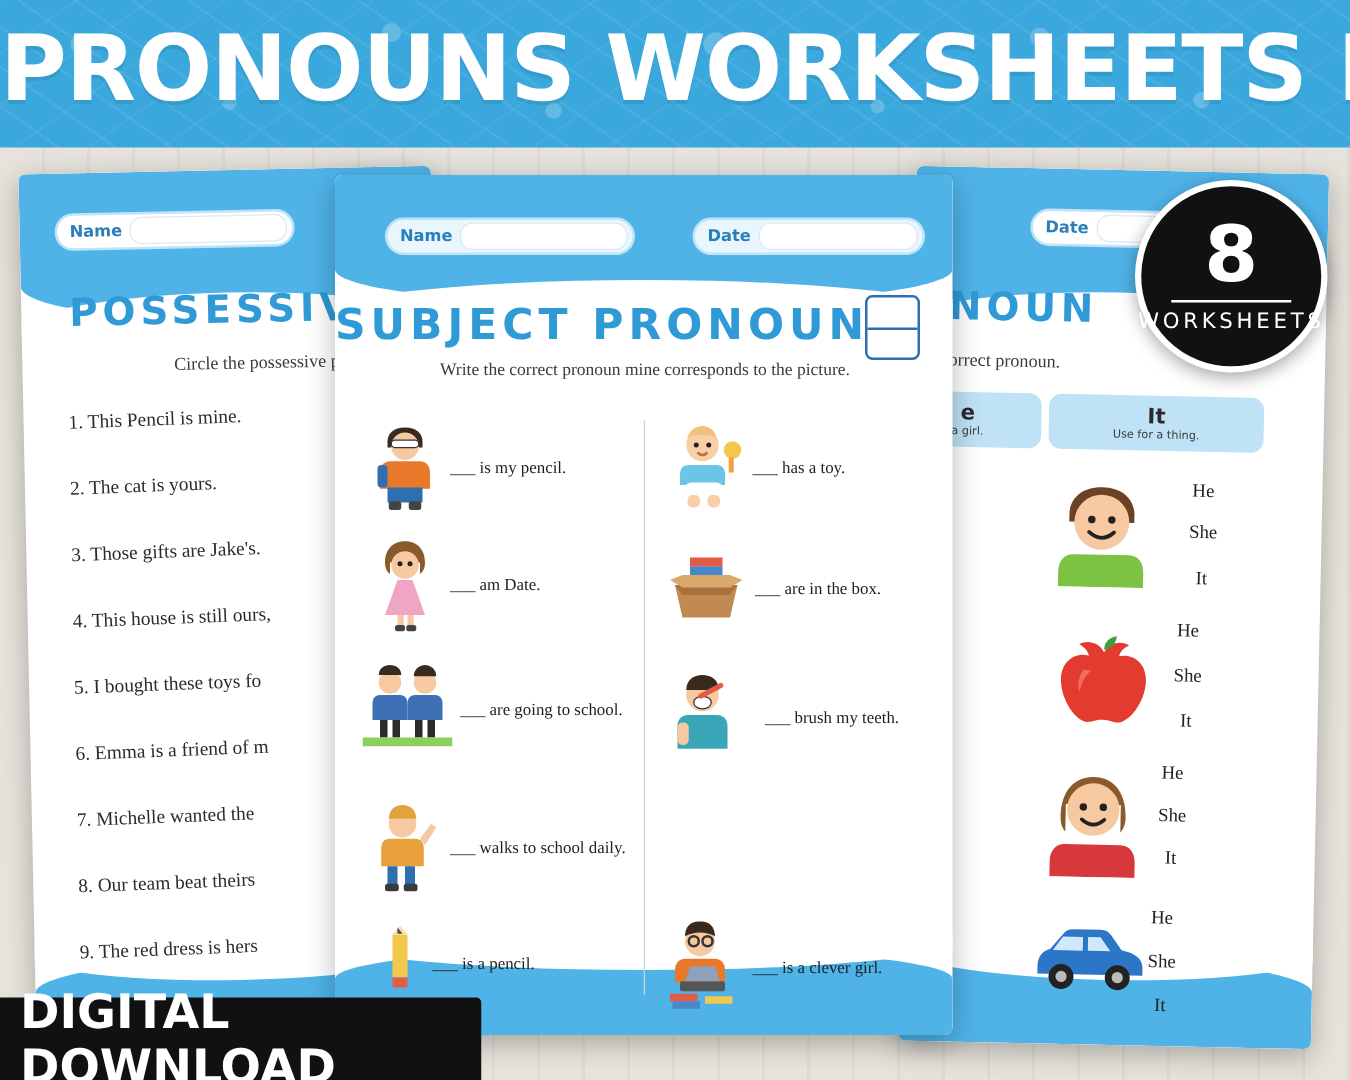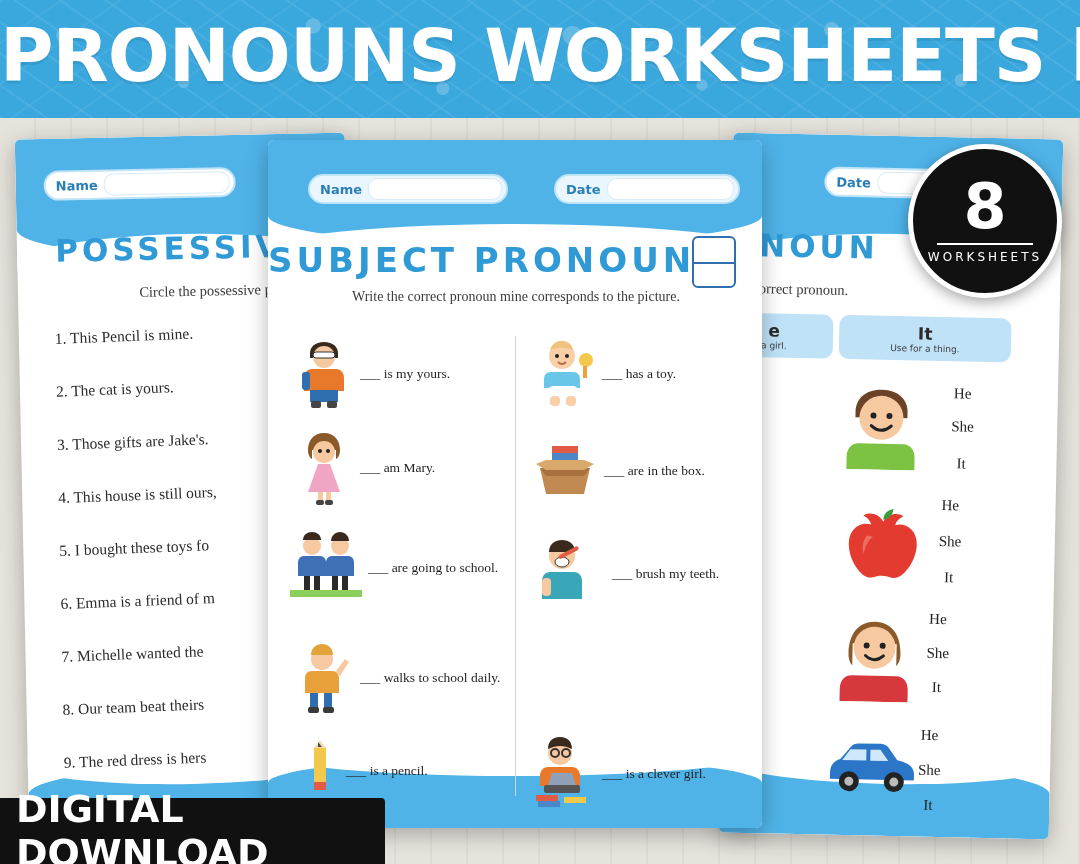--- a/index.html
+++ b/index.html
@@ -150,21 +150,21 @@
 
   
   .badge {
     position: absolute; right: 18px; top: 144px; width: 154px; height: 154px;
     border-radius: 50%; background: #111; color: #fff;
     display: flex; flex-direction: column; align-items: center; justify-content: center;
     border: 5px solid #fff; box-shadow: 0 4px 14px rgba(0,0,0,.35);
   }
   .badge .num { font-size: 62px; font-weight: bold; line-height: 58px; font-family: "DejaVu Sans", sans-serif; }
   .badge .bar { width: 96px; height: 2px; background: #fff; margin: 7px 0 5px; }
-  .badge .lbl { font-size: 12px; letter-spacing: 3px; font-family: "DejaVu Sans", sans-serif; }
+  .badge .lbl { font-size: 17px; letter-spacing: 3px; font-family: "DejaVu Sans", sans-serif; }
 
   
   .dd {
     position: absolute; left: 0; bottom: 0; width: 385px; height: 66px;
     background: #111; color: #fff;
     display: flex; align-items: center; padding-left: 16px;
     border-top-right-radius: 4px;
   }
   .dd span { font-size: 38px; font-weight: bold; letter-spacing: 0px; font-family: "DejaVu Sans", sans-serif; }
 
@@ -310,38 +310,38 @@
           <path d="M28 4c-9 0-14 5-14 11v5h28v-5c0-6-5-11-14-11z" fill="#3a2a1d"></path>
           <circle cx="28" cy="19" r="11" fill="#f6c9a0"></circle>
           <rect x="17" y="14" width="22" height="6" rx="3" fill="#fff" stroke="#333"></rect>
           <path d="M16 31h24c5 0 8 4 8 9v13H8V40c0-5 3-9 8-9z" fill="#e8792b"></path>
           <rect x="14" y="52" width="28" height="12" fill="#2f6fb0"></rect>
           <rect x="15" y="63" width="10" height="7" rx="2" fill="#444"></rect>
           <rect x="31" y="63" width="10" height="7" rx="2" fill="#444"></rect>
           <rect x="6" y="34" width="8" height="18" rx="3" fill="#2f6fb0"></rect>
         </svg>
       </span>
-      <span class="cap" style="margin-left:8px;">___ is my yours.</span>
+      <span class="cap" style="margin-left:8px;">___ is my pencil.</span>
     </div>
 
     <div class="item" style="left:28px; top:290px; width:216px; height:76px;">
       <span class="art">
         <svg width="56" height="76" viewBox="0 0 56 76">
           <path d="M28 3C17 3 12 11 12 20c0 5 2 8 4 9V20h24v9c2-1 4-4 4-9 0-9-5-17-16-17z" fill="#8a5a2b"></path>
           <circle cx="28" cy="22" r="11" fill="#f6c9a0"></circle>
           <circle cx="24" cy="21" r="2" fill="#222"></circle>
             <circle cx="32" cy="21" r="2" fill="#222"></circle>
           <path d="M22 34h12l10 28H12z" fill="#f0a5c4"></path>
           <rect x="22" y="62" width="5" height="9" fill="#f6c9a0"></rect>
           <rect x="30" y="62" width="5" height="9" fill="#f6c9a0"></rect>
           <rect x="20" y="70" width="8" height="5" rx="2" fill="#444"></rect>
           <rect x="29" y="70" width="8" height="5" rx="2" fill="#444"></rect>
         </svg>
       </span>
-      <span class="cap" style="margin-left:8px;">___ am Mary.</span>
+      <span class="cap" style="margin-left:8px;">___ am Date.</span>
     </div>
 
     <div class="item" style="left:22px; top:390px; width:222px; height:76px;">
       <span class="art">
         <svg width="72" height="72" viewBox="0 0 72 72">
           <circle cx="22" cy="14" r="9" fill="#f6c9a0"></circle>
           <path d="M13 8c0-5 4-8 9-8s9 3 9 8z" fill="#3a2a1d"></path>
           <path d="M14 24h16c4 0 6 3 6 7v13H8V31c0-4 2-7 6-7z" fill="#3f6fb5"></path>
           <rect x="14" y="44" width="6" height="14" fill="#2b2b2b"></rect>
             <rect x="24" y="44" width="6" height="14" fill="#2b2b2b"></rect>

